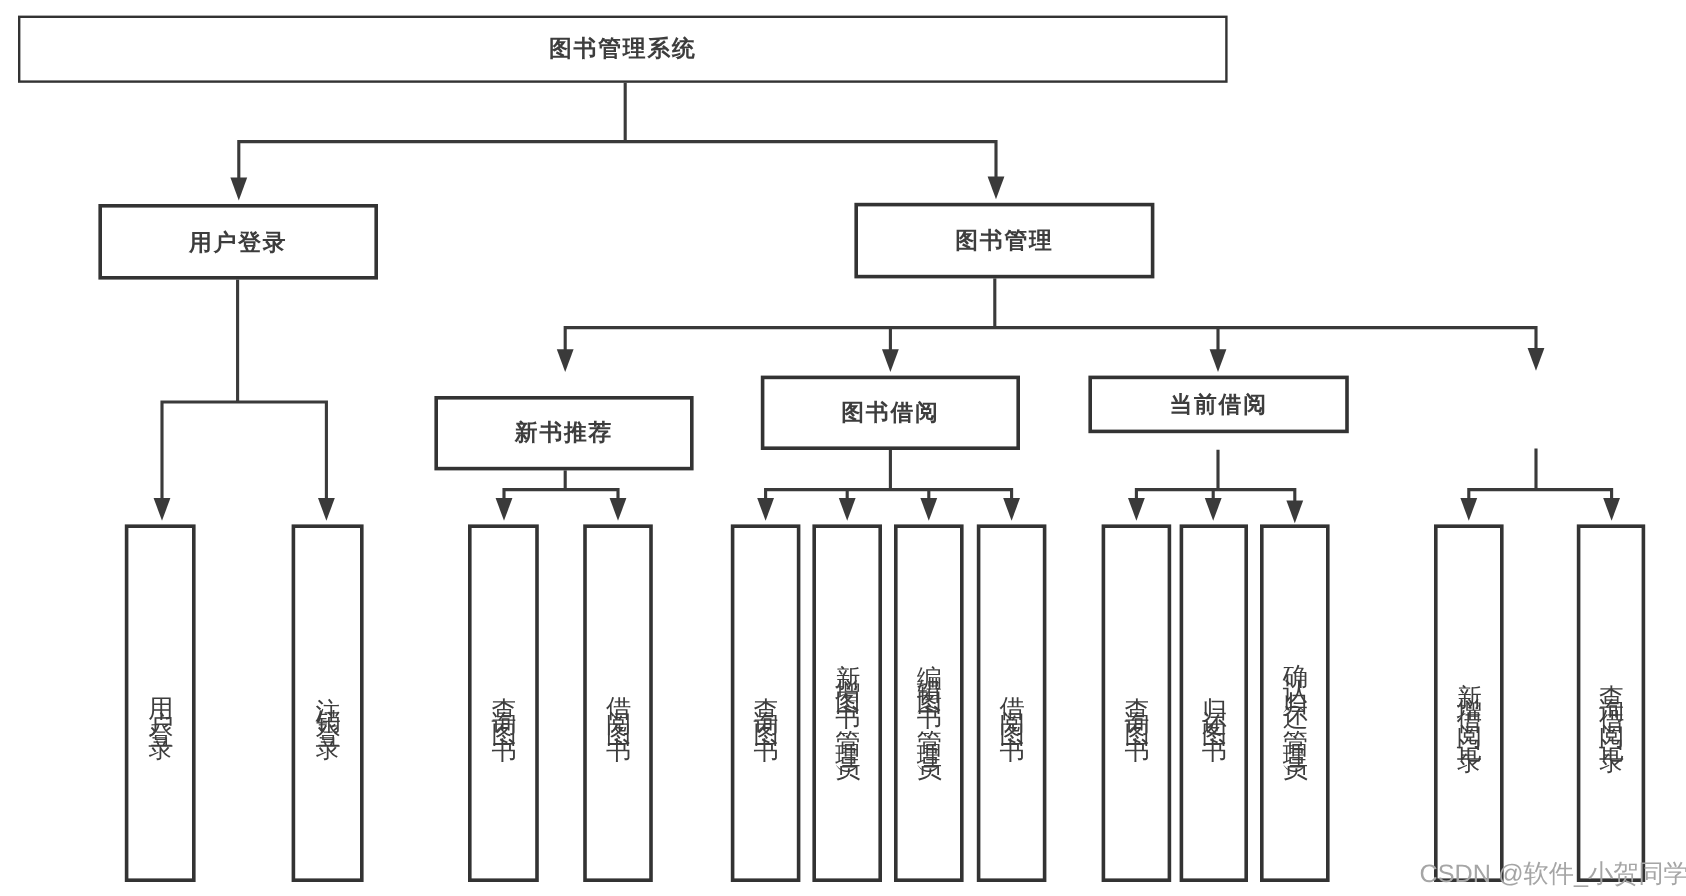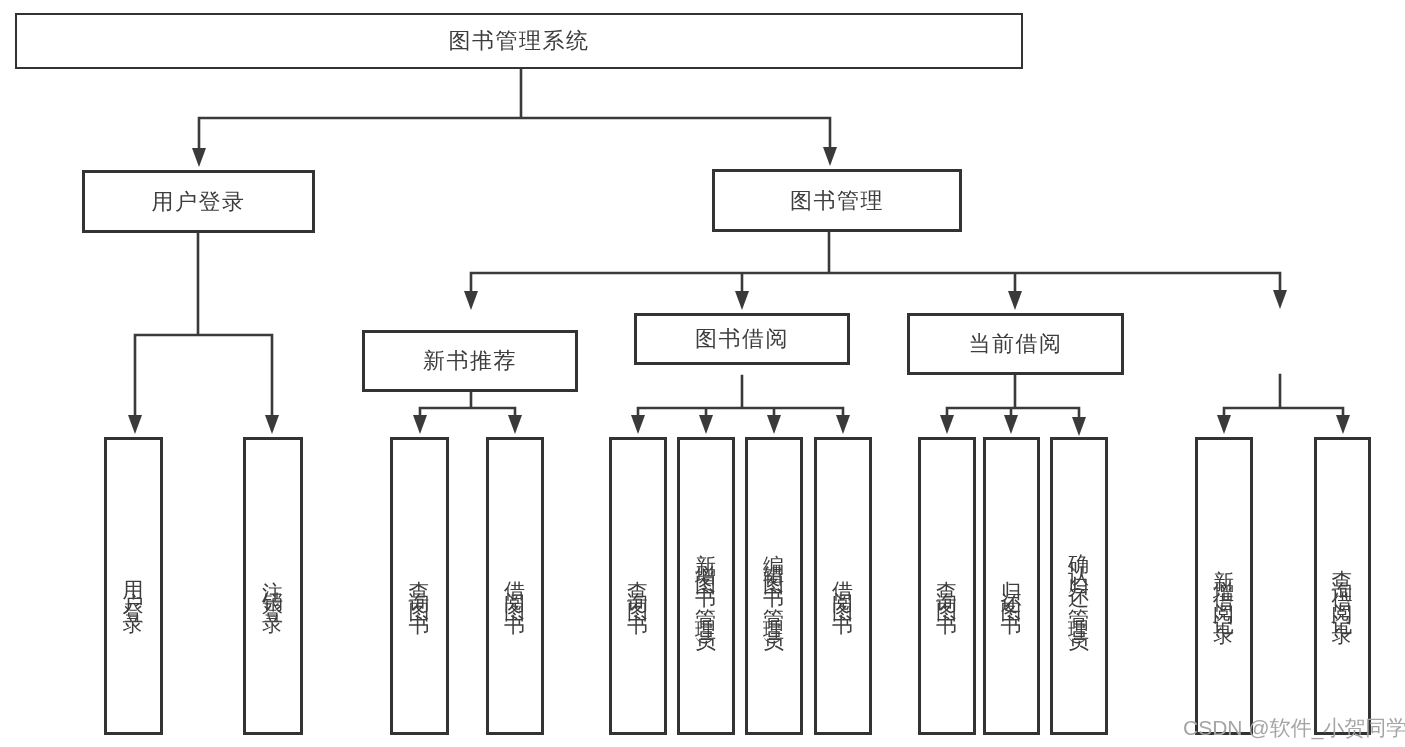--- a/index.html
+++ b/index.html
@@ -25,22 +25,22 @@
   svg.connectors .heads { fill: var(--line, #3a3a3a); stroke: none; }
 
   .box {
     position: absolute; box-sizing: border-box;
     border: 3px solid var(--box-border, #333333);
     background: #ffffff;
     display: flex; align-items: center; justify-content: center;
   }
   .box.root { border-width: 2.5px; }
   .box .lbl {
-    font-size: 22px; color: var(--text, #3d3d3d);
-    letter-spacing: 1.5px; white-space: nowrap;
+    font-size: 19px; color: var(--text, #3d3d3d);
+    letter-spacing: 1.5px; white-space: nowrap; font-weight: bold;
   }
 
   .vbox {
     position: absolute; box-sizing: border-box;
     top: 437px; height: 298px;
     border: 3px solid var(--box-border, #333333);
     background: #ffffff;
     display: flex; align-items: center; justify-content: center;
   }
   .vbox .vlbl {
@@ -100,24 +100,24 @@
   <div class="box" style="left:82px; top:170px; width:233px; height:63px;">
     <span class="lbl">用户登录</span>
   </div>
   <div class="box" style="left:712px; top:169px; width:250px; height:63px;">
     <span class="lbl">图书管理</span>
   </div>
 
   <div class="box" style="left:362px; top:330px; width:216px; height:62px;">
     <span class="lbl">新书推荐</span>
   </div>
-  <div class="box" style="left:634px; top:313px; width:216px; height:52px;">
+  <div class="box" style="left:634px; top:313px; width:216px; height:62px;">
     <span class="lbl">图书借阅</span>
   </div>
-  <div class="box" style="left:907px; top:313px; width:217px; height:62px;">
+  <div class="box" style="left:907px; top:313px; width:217px; height:48px;">
     <span class="lbl">当前借阅</span>
   </div>
 
   <div class="vbox" style="left:104px; width:59px;">
     <span class="vlbl">用户登录</span>
   </div>
   <div class="vbox" style="left:243px; width:60px;">
     <span class="vlbl">注销登录</span>
   </div>
 

